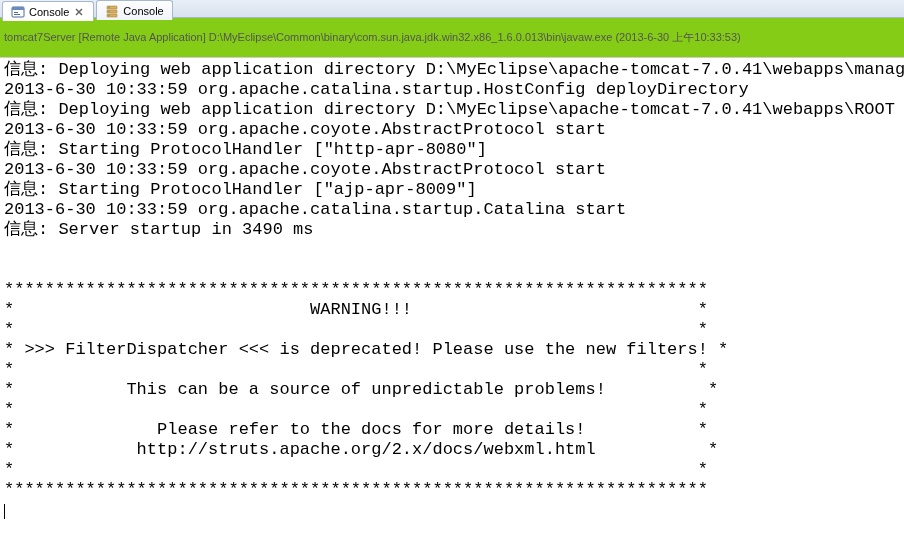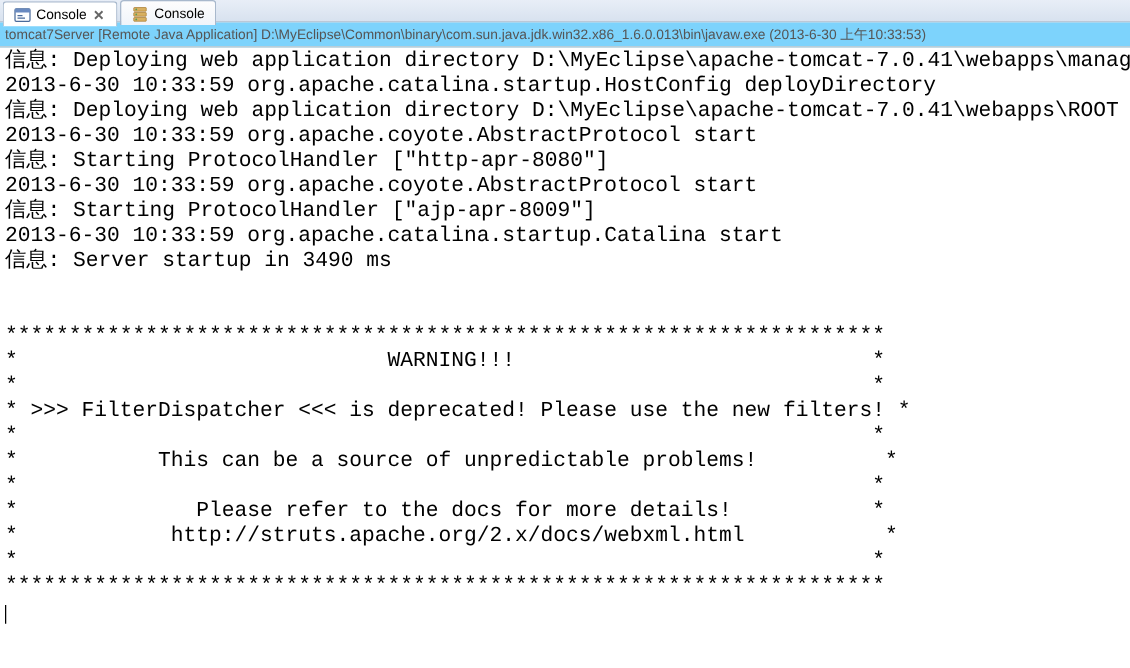--- a/index.html
+++ b/index.html
@@ -48,23 +48,23 @@
       height: 12px;
       display: inline-flex;
       align-items: center;
       justify-content: center;
       cursor: pointer;
       color: #666;
       font-size: 10px;
       border-radius: 2px;
     }
     .process-line {
-      background: #7dd3fc;
+      background: #84cc16;
       border-bottom: 1px solid #ccc;
-      padding: 2px 4px;
+      padding: 12px 4px;
       font-size: 11px;
       color: #555;
       white-space: nowrap;
       overflow: hidden;
     }
     .console-output {
       font-family: "Courier New", monospace;
       font-size: 17px;
       line-height: 20px;
       padding: 2px 4px;

